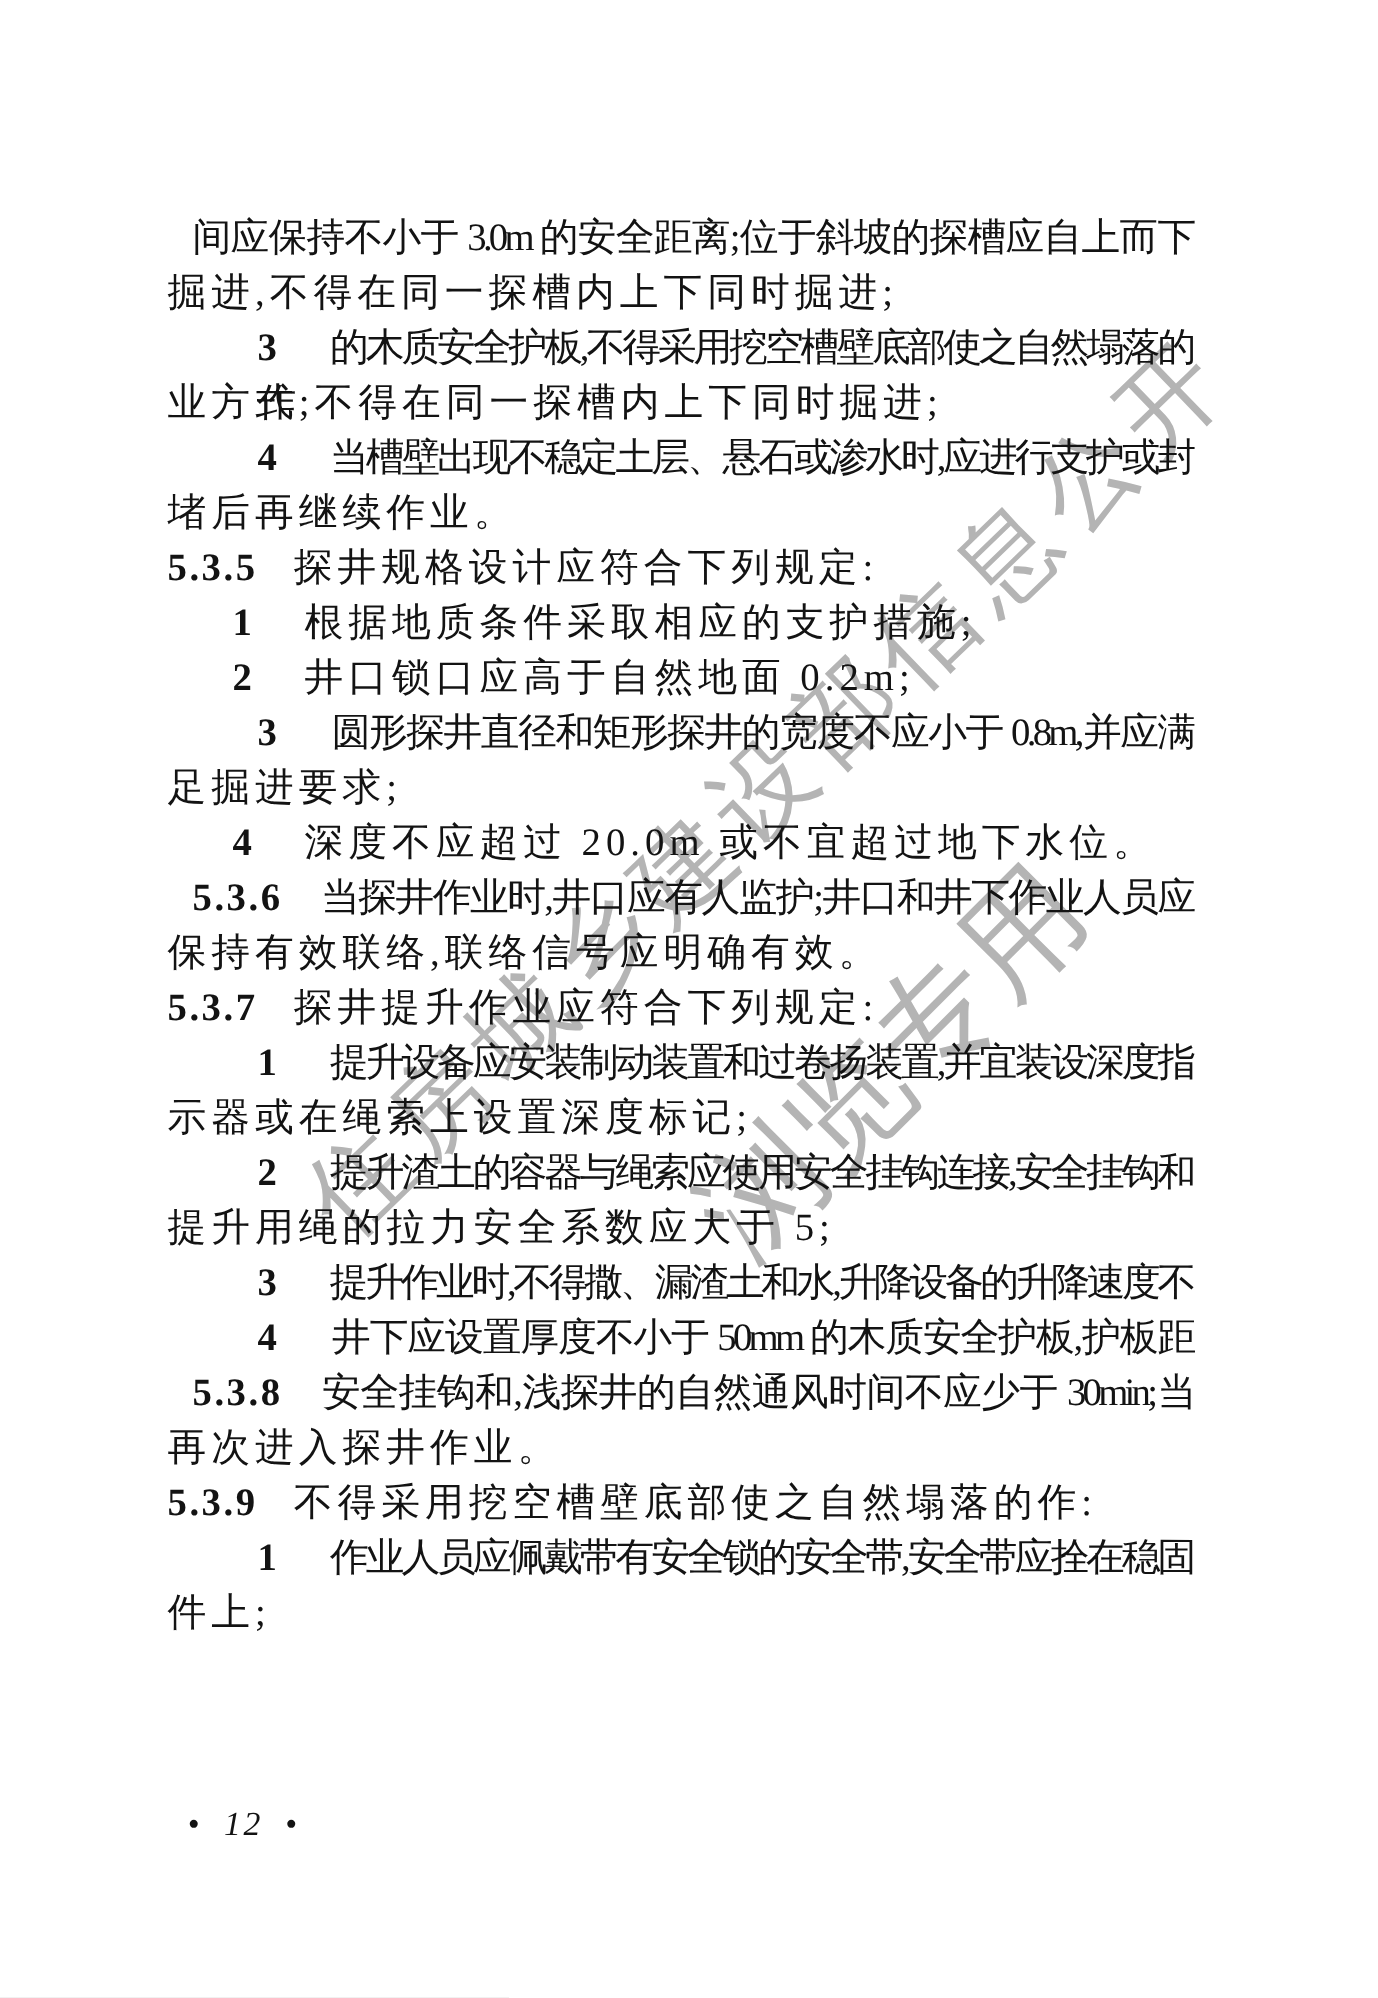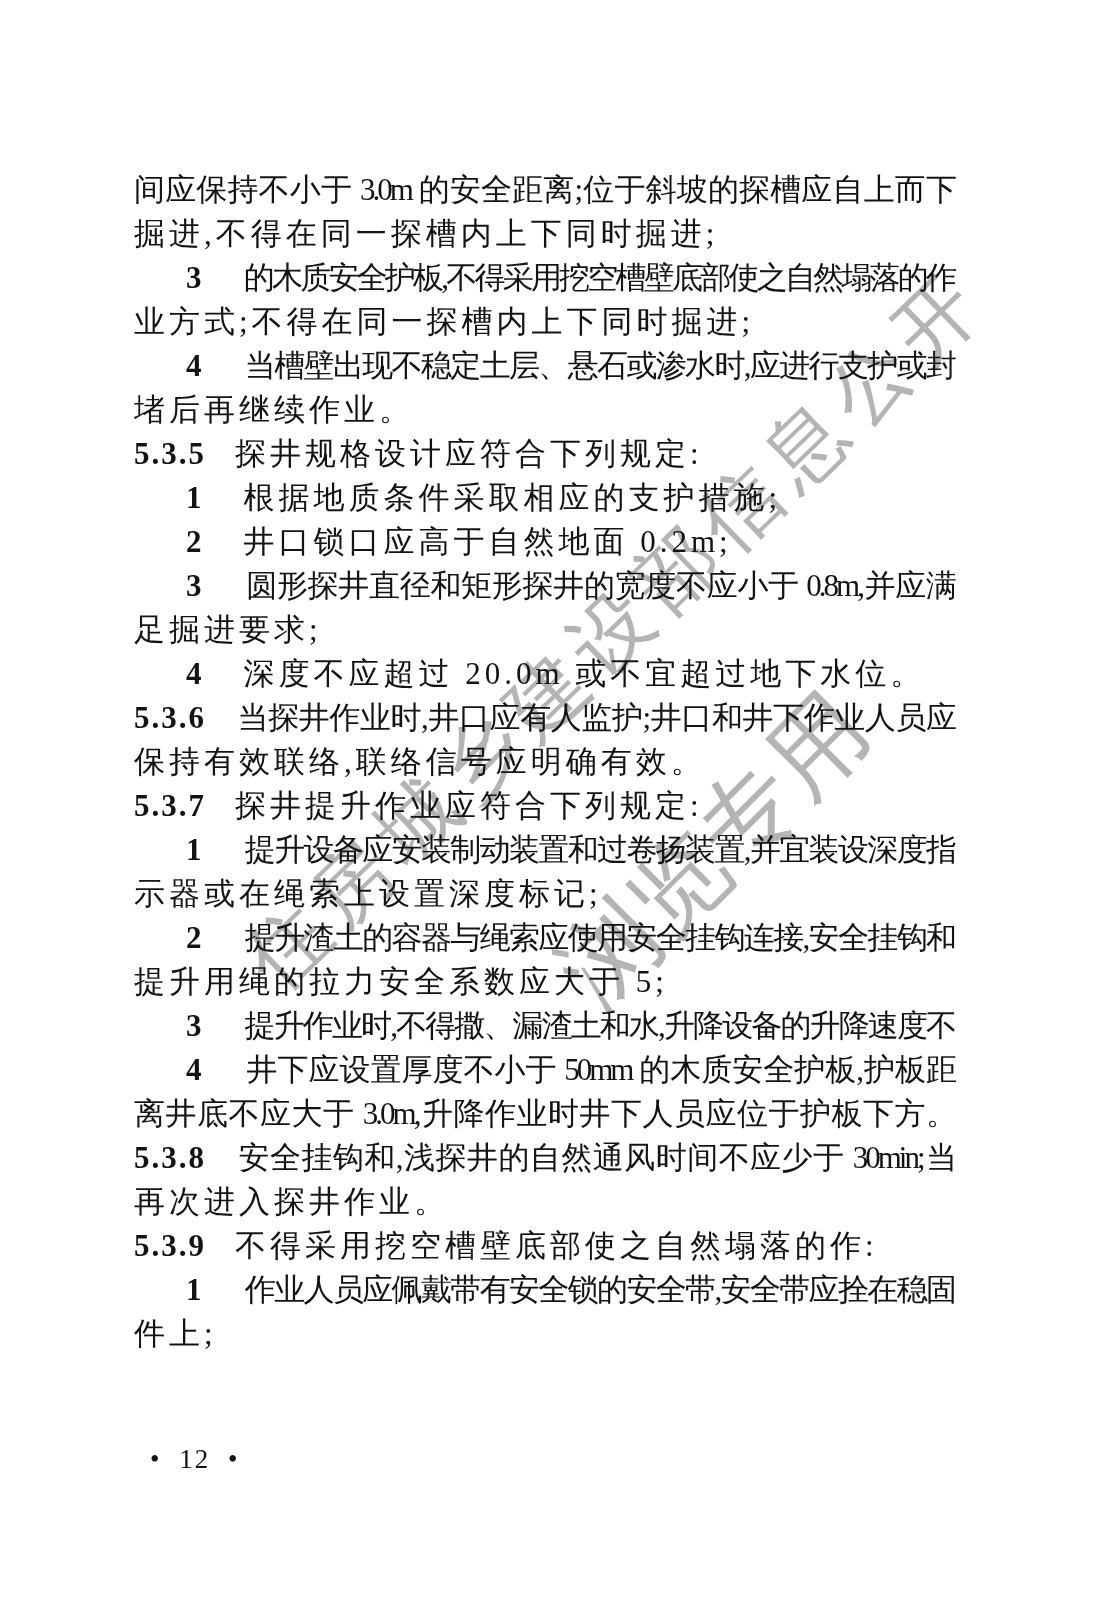--- a/index.html
+++ b/index.html
@@ -50,38 +50,40 @@
     line-height: 44px;
     letter-spacing: 4px;
   }
   .line { height: 44px; }
   
   .line.fill {
     letter-spacing: -3px;
     text-align: justify;
     text-align-last: justify;
     text-justify: inter-character;
+    margin-left: 20px;
   }
   .line.item { padding-left: 52px; }
   .line.item.fill { padding-left: 52px; }
   .num {
     font-weight: bold;
     letter-spacing: 2px;
   }
   .line.item .num { margin-right: 40px; }
   .line.clause .num { margin-right: 29px; }
   
   .footer {
     position: absolute;
     z-index: 2;
     left: 150px;
     top: 1444px;
     font-size: 27px;
     letter-spacing: 2px;
     word-spacing: 9px;
+    font-style: italic;
   }
 </style>
 </head>
 <body>
 
 <div class="page">
 
   <div class="wm wm1">住房城乡建设部信息公开</div>
 
   <div class="wm wm2">浏览专用</div>
@@ -101,21 +103,20 @@
       <div class="line item"><span class="num">4</span><span class="txt">深度不应超过 20.0m 或不宜超过地下水位。</span></div>
       <div class="line clause fill"><span class="num">5.3.6</span><span class="txt">当探井作业时,井口应有人监护;井口和井下作业人员应</span></div>
       <div class="line cont"><span class="txt">保持有效联络,联络信号应明确有效。</span></div>
       <div class="line clause"><span class="num">5.3.7</span><span class="txt">探井提升作业应符合下列规定:</span></div>
       <div class="line item fill"><span class="num">1</span><span class="txt">提升设备应安装制动装置和过卷扬装置,并宜装设深度指</span></div>
       <div class="line cont"><span class="txt">示器或在绳索上设置深度标记;</span></div>
       <div class="line item fill"><span class="num">2</span><span class="txt">提升渣土的容器与绳索应使用安全挂钩连接,安全挂钩和</span></div>
       <div class="line cont"><span class="txt">提升用绳的拉力安全系数应大于 5;</span></div>
       <div class="line item fill"><span class="num">3</span><span class="txt">提升作业时,不得撒、漏渣土和水,升降设备的升降速度不</span></div>
       <div class="line item fill"><span class="num">4</span><span class="txt">井下应设置厚度不小于 50mm 的木质安全护板,护板距</span></div>
-      <div class="line cont fill"><span class="txt">离井底不应大于 3.0m,升降作业时井下人员应位于护板下方。</span></div>
       <div class="line clause fill"><span class="num">5.3.8</span><span class="txt">安全挂钩和,浅探井的自然通风时间不应少于 30min;当</span></div>
       <div class="line cont"><span class="txt">再次进入探井作业。</span></div>
       <div class="line clause"><span class="num">5.3.9</span><span class="txt">不得采用挖空槽壁底部使之自然塌落的作:</span></div>
       <div class="line item fill"><span class="num">1</span><span class="txt">作业人员应佩戴带有安全锁的安全带,安全带应拴在稳固</span></div>
       <div class="line cont"><span class="txt">件上;</span></div>
     </main>
 
   <div class="footer">• 12 •</div>
 
 </div>

